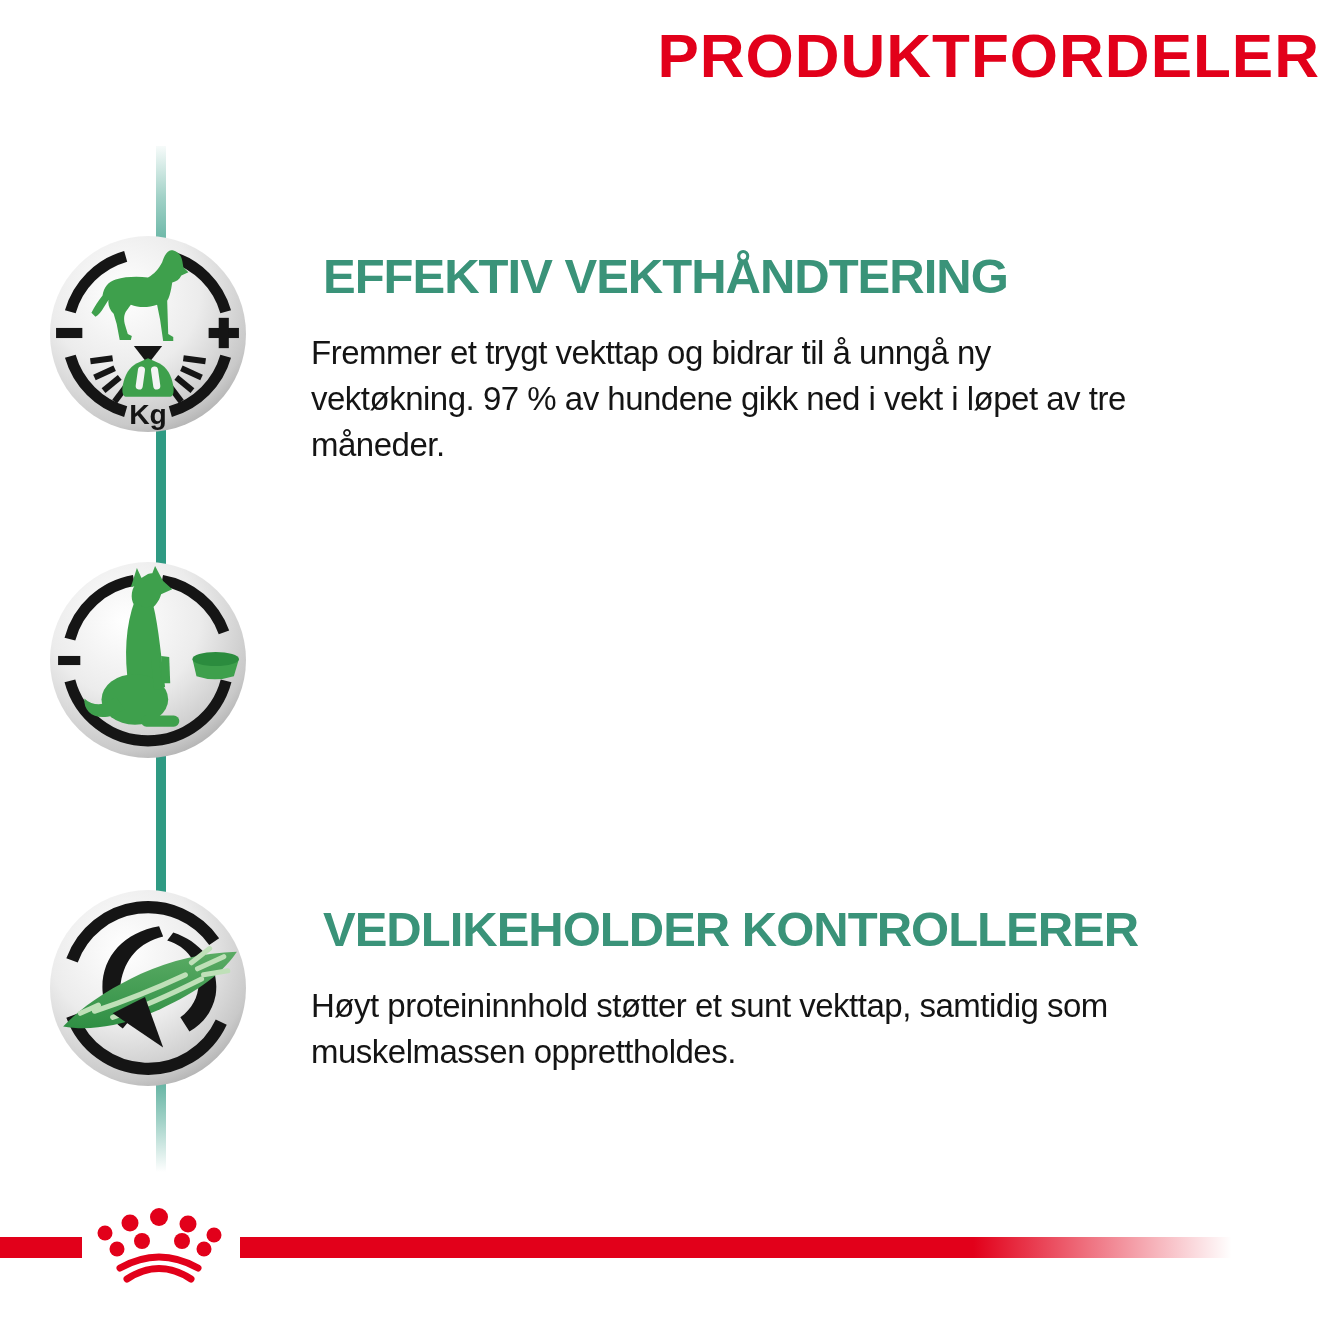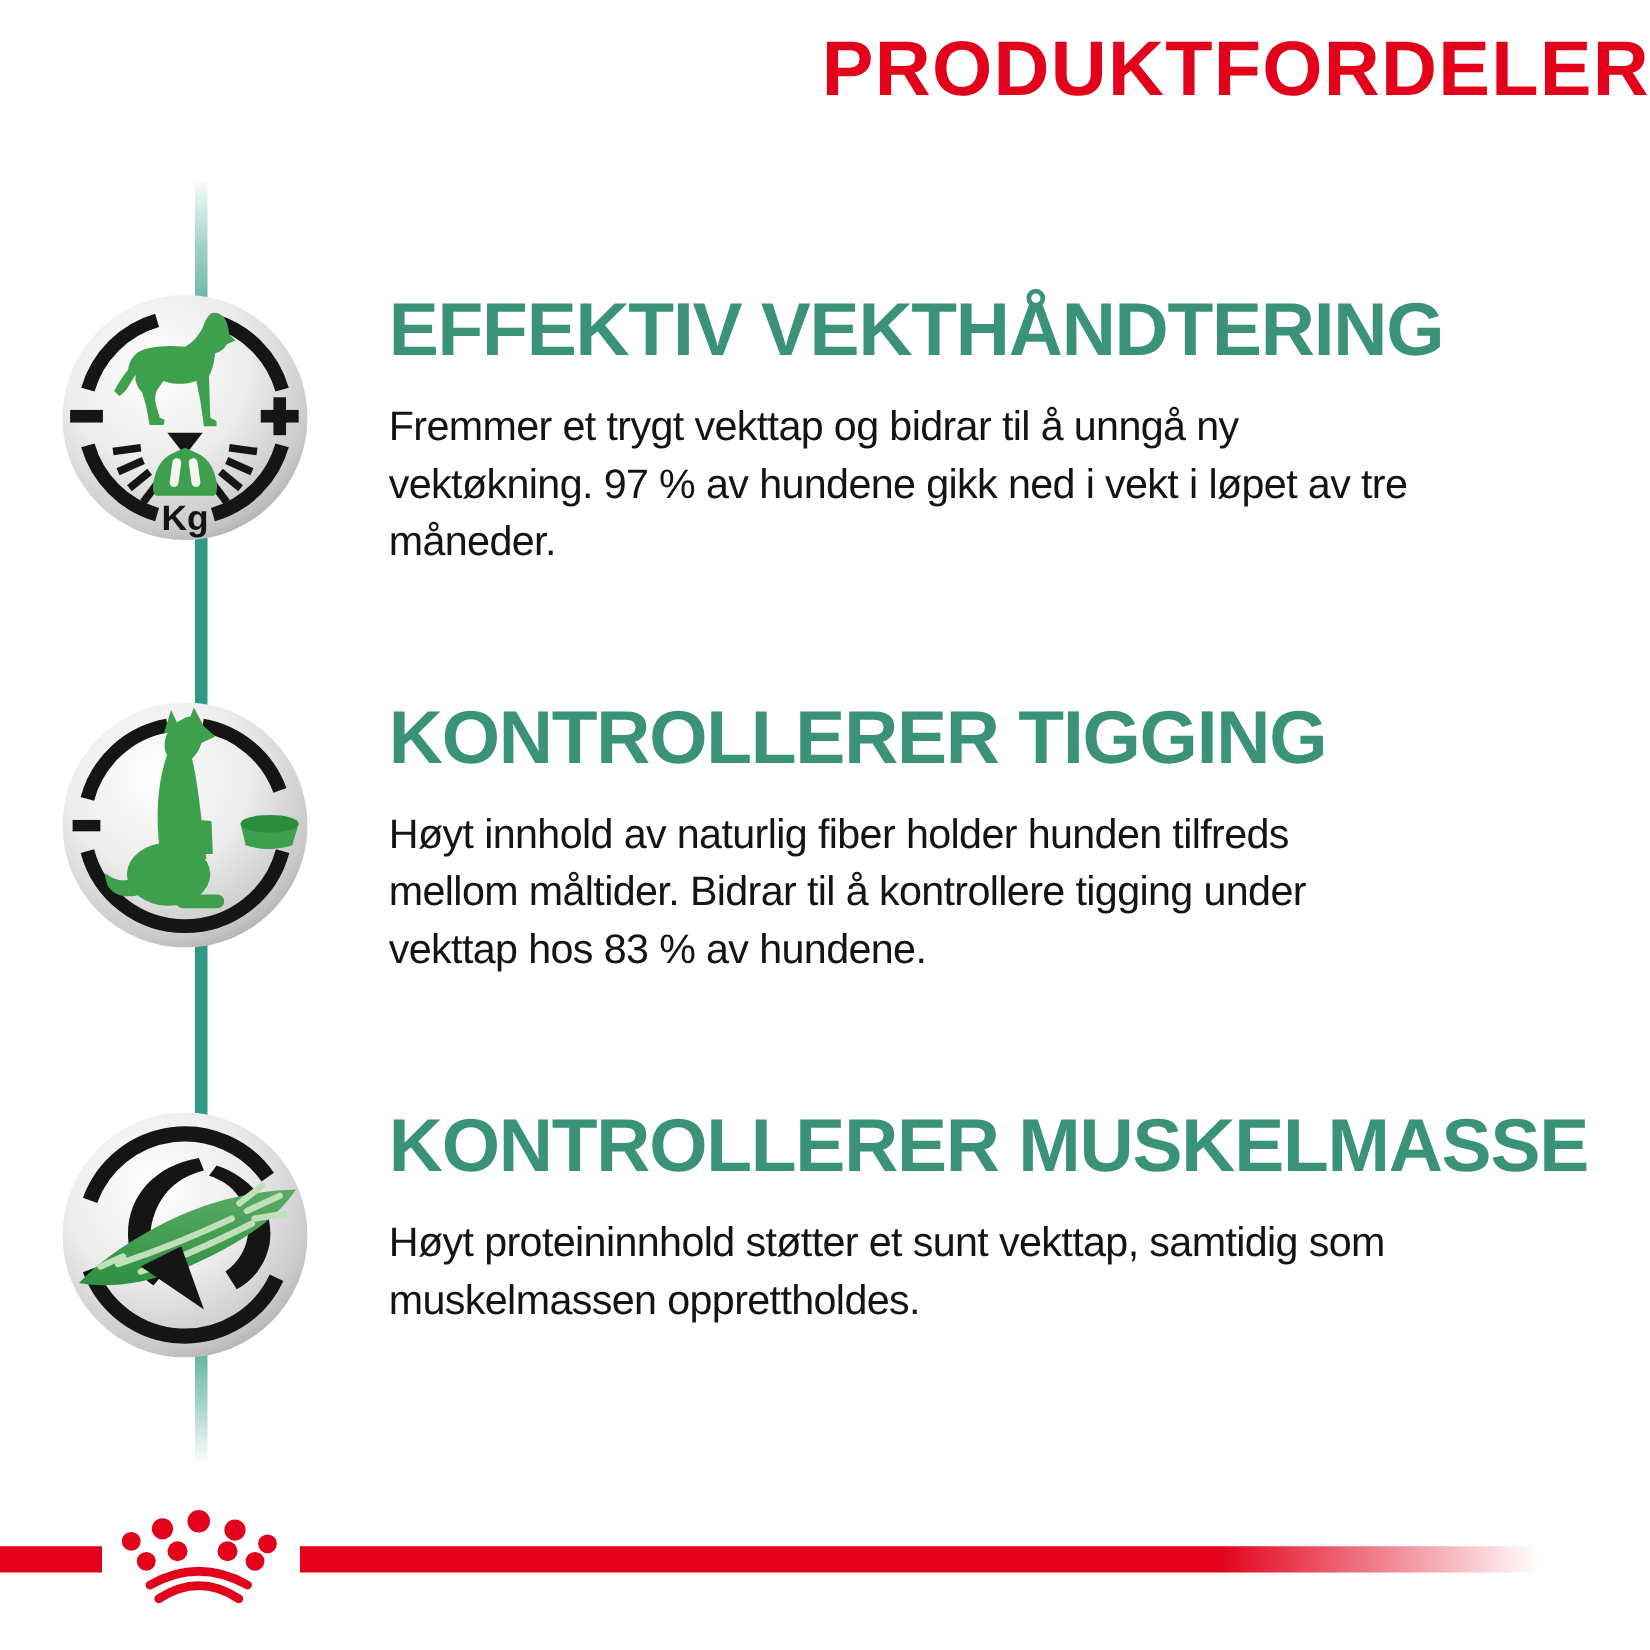--- a/index.html
+++ b/index.html
@@ -19,21 +19,21 @@
       var(--timeline-teal,#2f9a83) 14%, var(--timeline-teal,#2f9a83) 88%,
       rgba(47,154,131,0.45) 95%, rgba(47,154,131,0) 100%);
   }
   .badge{ position:absolute; left:50px; width:196px; height:196px; }
   .badge svg{ display:block; width:196px; height:196px; }
   .b1{ top:236px; } .b2{ top:562px; } .b3{ top:890px; }
 
   .section{ position:absolute; left:311px; width:985px; }
   .s1{ top:238px; } .s2{ top:564px; } .s3{ top:891px; }
   .section h2{
-    margin:0; font-size:60px; line-height:52px; font-weight:bold;
+    margin:12px; font-size:49px; line-height:52px; font-weight:bold;
     letter-spacing:-1px; color:var(--heading-teal,#3a9379);
   }
   .section p{
     margin:28px 0 0 0; font-size:33px; line-height:46px; font-weight:normal;
     letter-spacing:-0.5px; color:var(--body-text,#141414); white-space:pre;
   }
 
   .red-bar{
     position:absolute; left:0; top:1237px; width:1232px; height:21px;
     background:linear-gradient(to right,
@@ -175,29 +175,23 @@
     </svg>
   </div>
 
   <div class="section s1">
     <h2>EFFEKTIV VEKTHÅNDTERING</h2>
     <p>Fremmer et trygt vekttap og bidrar til å unngå ny
 vektøkning. 97 % av hundene gikk ned i vekt i løpet av tre
 måneder.</p>
   </div>
 
-  <div class="section s2">
-    <h2>KONTROLLERER TIGGING</h2>
-    <p>Høyt innhold av naturlig fiber holder hunden tilfreds
-mellom måltider. Bidrar til å kontrollere tigging under
-vekttap hos 83 % av hundene.</p>
-  </div>
 
   <div class="section s3">
-    <h2>KONTROLLERER MUSKELMASSE</h2>
+    <h2>VEDLIKEHOLDER KONTROLLERER</h2>
     <p>Høyt proteininnhold støtter et sunt vekttap, samtidig som
 muskelmassen opprettholdes.</p>
   </div>
 
   <div class="red-bar"></div>
 
   <svg class="crown" width="126" height="84" viewBox="0 0 126 84">
     <g class="red-fill">
       <circle cx="63" cy="11" r="9"></circle>
       <circle cx="34" cy="17" r="8.5"></circle>

